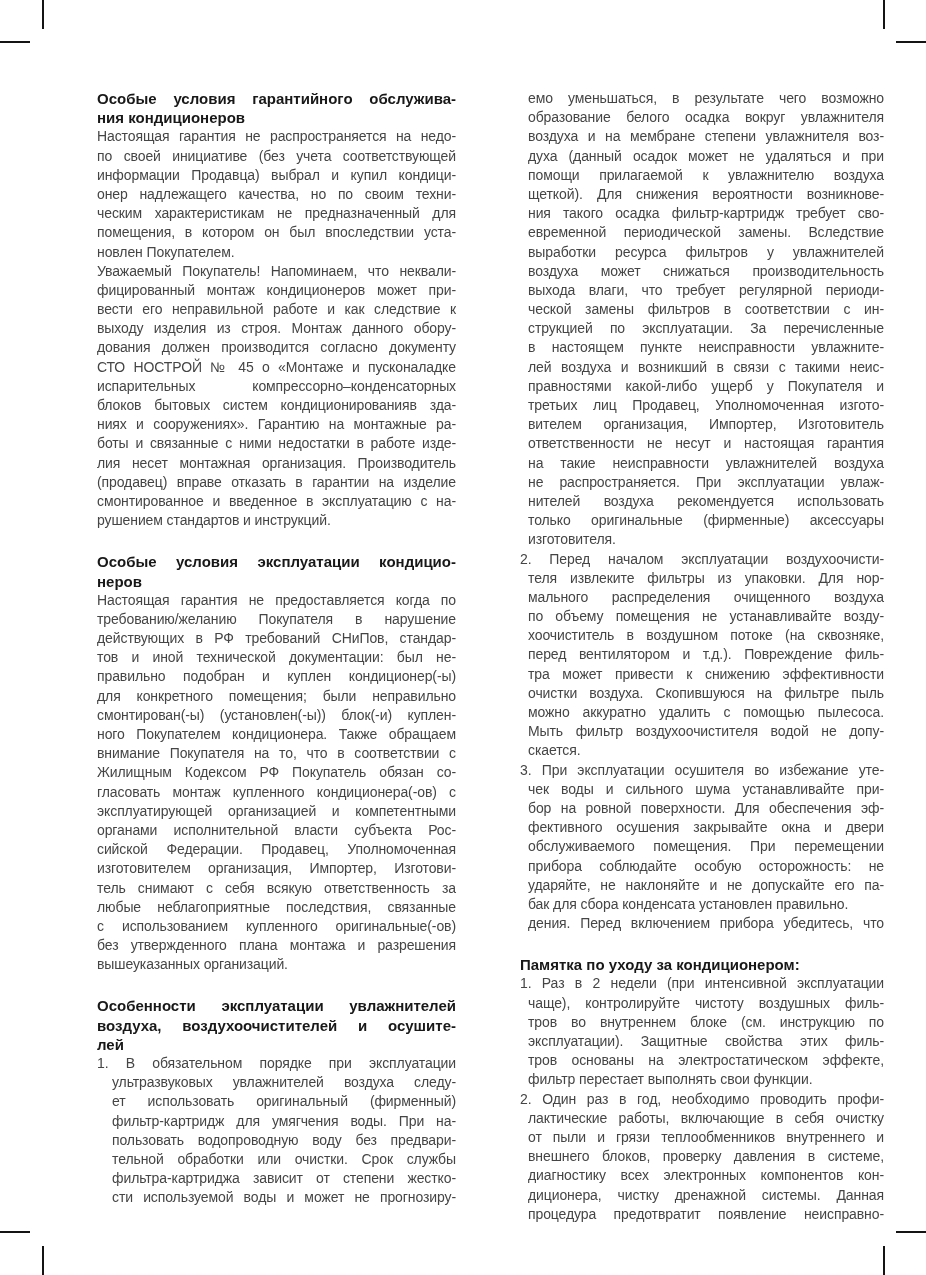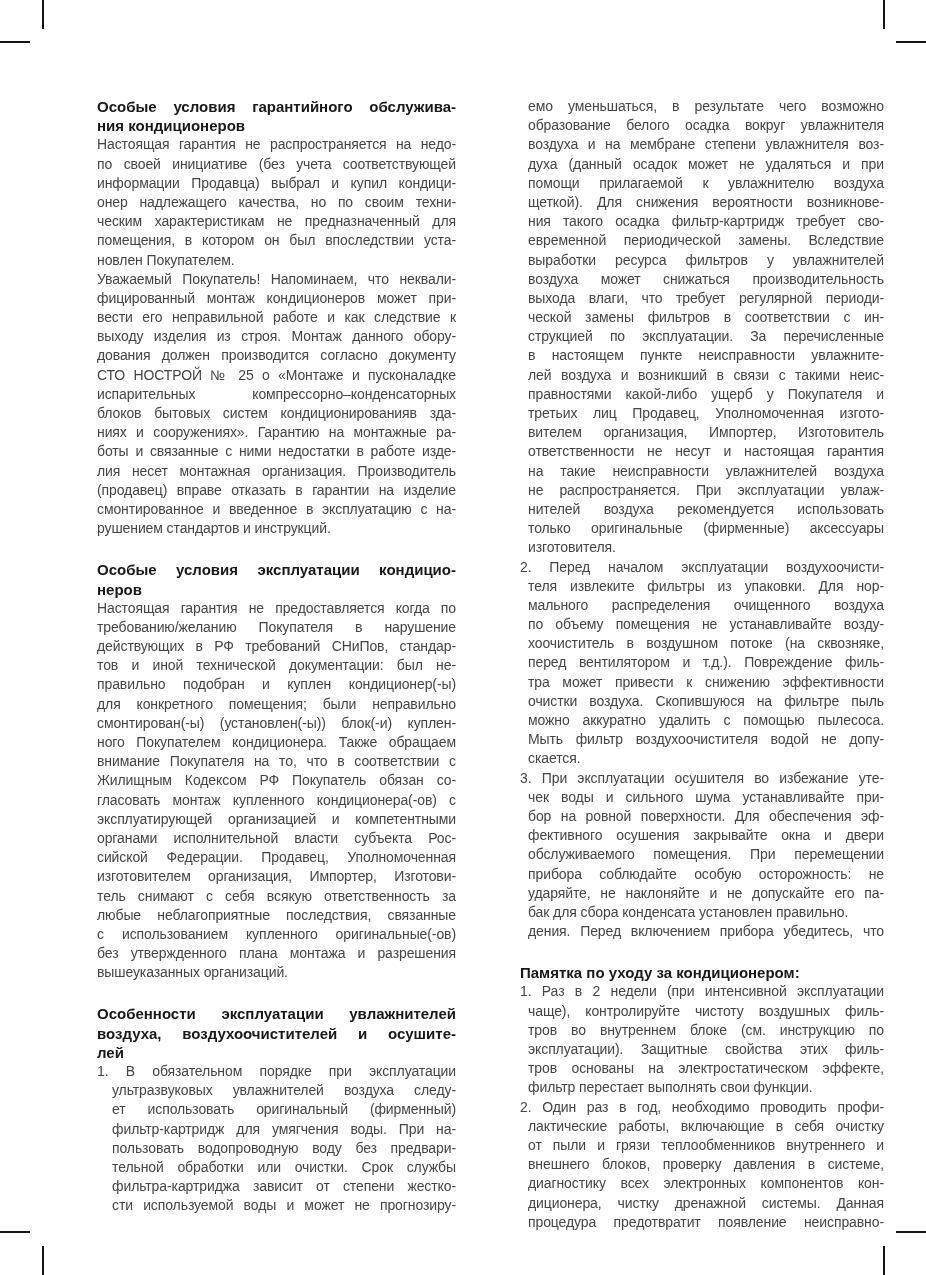--- a/index.html
+++ b/index.html
@@ -13,21 +13,21 @@
   
   .crop{position:absolute;background:var(--crop,#141414);}
   .crop.v{width:2px;height:29px;}
   .crop.h{width:30px;height:2px;}
   #cm-tl-v{left:42px;top:0;}        #cm-tl-h{left:0;top:41px;}
   #cm-tr-v{left:883px;top:0;}       #cm-tr-h{left:896px;top:41px;}
   #cm-bl-h{left:0;top:1231px;}      #cm-bl-v{left:42px;top:1246px;}
   #cm-br-h{left:896px;top:1231px;}  #cm-br-v{left:883px;top:1246px;}
 
   .col{
-    position:absolute;top:97px;
+    position:absolute;top:89px;
     color:var(--body,#454545);
     font-size:14px;
     letter-spacing:-0.1px;
   }
   .col-left{left:97px;width:359px;}
   .col-right{left:472px;width:364px;margin-left:48px;}
 
   .blk{margin:0;}
   .blk.heading{
     font-weight:bold;
@@ -78,21 +78,21 @@
       <div class="ln">ческим характеристикам не предназначенный для</div>
       <div class="ln">помещения, в котором он был впоследствии уста-</div>
       <div class="ln last">новлен Покупателем.</div>
     </div>
     <div class="blk para">
       <div class="ln">Уважаемый Покупатель! Напоминаем, что неквали-</div>
       <div class="ln">фицированный монтаж кондиционеров может при-</div>
       <div class="ln">вести его неправильной работе и как следствие к</div>
       <div class="ln">выходу изделия из строя. Монтаж данного обору-</div>
       <div class="ln">дования должен производится согласно документу</div>
-      <div class="ln">СТО НОСТРОЙ № 25 о «Монтаже и пусконаладке</div>
+      <div class="ln">СТО НОСТРОЙ № 45 о «Монтаже и пусконаладке</div>
       <div class="ln">испарительных компрессорно–конденсаторных</div>
       <div class="ln">блоков бытовых систем кондиционированияв зда-</div>
       <div class="ln">ниях и сооружениях». Гарантию на монтажные ра-</div>
       <div class="ln">боты и связанные с ними недостатки в работе изде-</div>
       <div class="ln">лия несет монтажная организация. Производитель</div>
       <div class="ln">(продавец) вправе отказать в гарантии на изделие</div>
       <div class="ln">смонтированное и введенное в эксплуатацию с на-</div>
       <div class="ln last">рушением стандартов и инструкций.</div>
     </div>
     <div class="blk heading">

